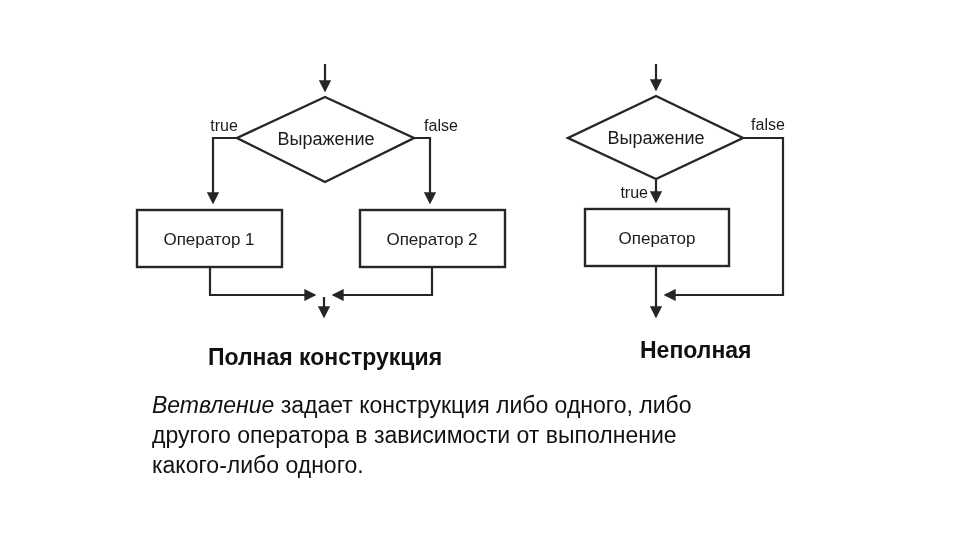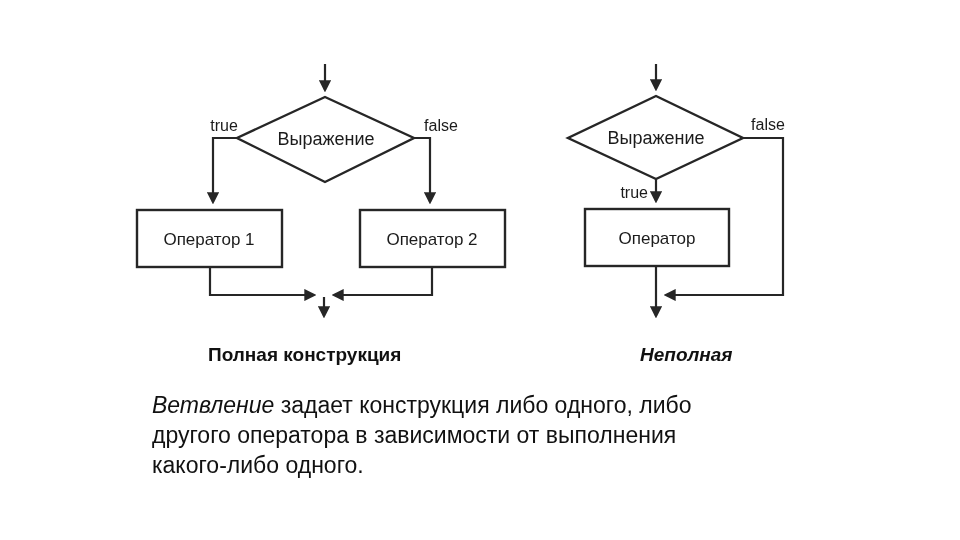--- a/index.html
+++ b/index.html
@@ -33,26 +33,26 @@
     fill: none;
     stroke: #262626;
     stroke-width: 2.2;
   }
   .flow-svg .node-label { font-size: 18px; }
   .flow-svg .box-label  { font-size: 17px; }
   .flow-svg .branch-label { font-size: 16px; }
   .caption {
     position: absolute;
     font-weight: bold;
-    font-size: 19px;
+    font-size: 23px;
     color: #111111;
     white-space: nowrap;
   }
   .caption-left  { left: 208px; top: 344px; }
-  .caption-right { left: 640px; top: 344px; font-style: italic; }
+  .caption-right { left: 640px; top: 337px; }
   .description {
     position: absolute;
     left: 152px;
     top: 390px;
     font-size: 23px;
     color: #111111;
     line-height: 30px;
   }
   .description .line { white-space: nowrap; }
   .description .lead { font-style: italic; margin-top: 14px; }
@@ -99,17 +99,17 @@
       <path class="conn" d="M656,266 L656,316" marker-end="url(#ah)"></path>
     </g>
   </svg>
 
   <div class="caption caption-left">Полная конструкция</div>
 
   <div class="caption caption-right">Неполная</div>
 
   <div class="description">
     <div class="line"><span class="lead">Ветвление</span><span> задает конструкция либо одного, либо</span></div>
-    <div class="line">другого оператора в зависимости от выполнения</div>
+    <div class="line">другого оператора в зависимости от выполнение</div>
     <div class="line">какого-либо одного.</div>
   </div>
 
 </div>
 
 </body></html>

